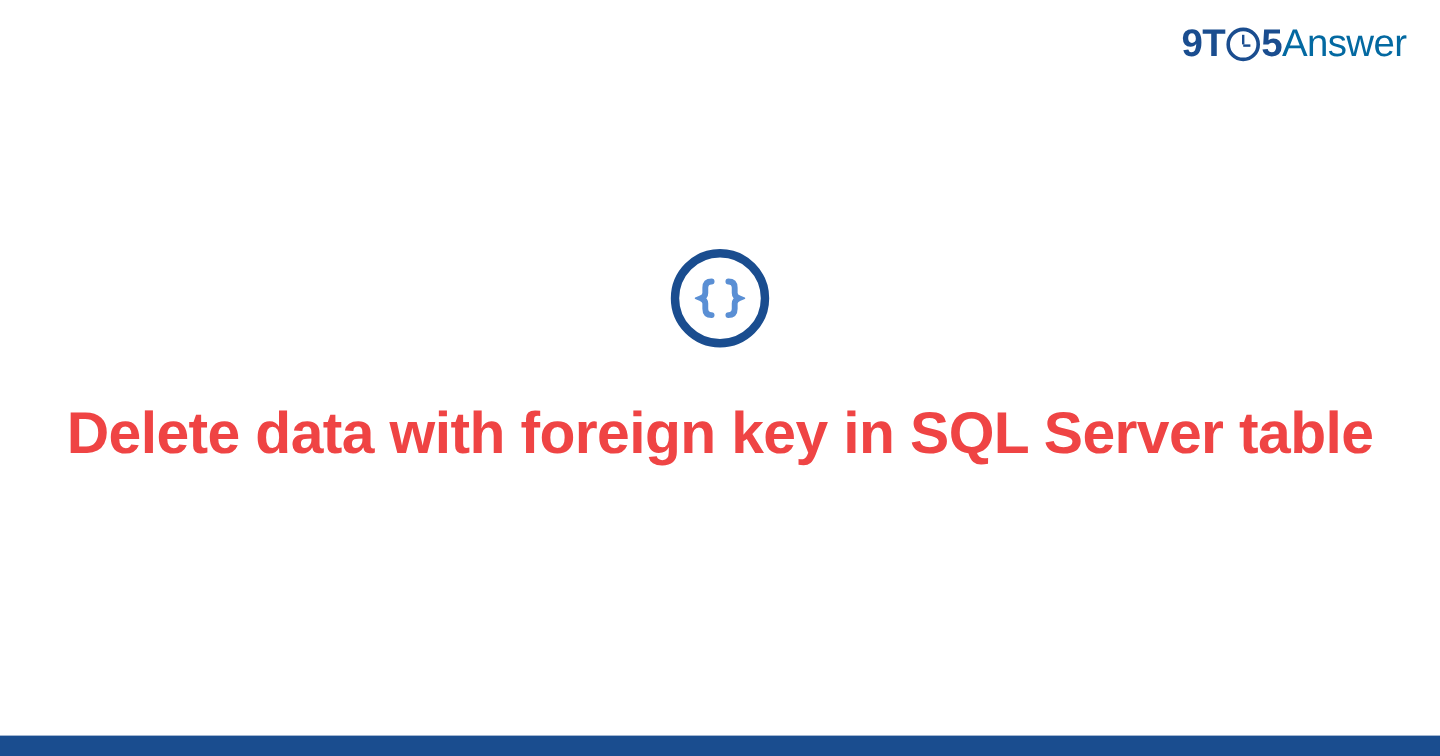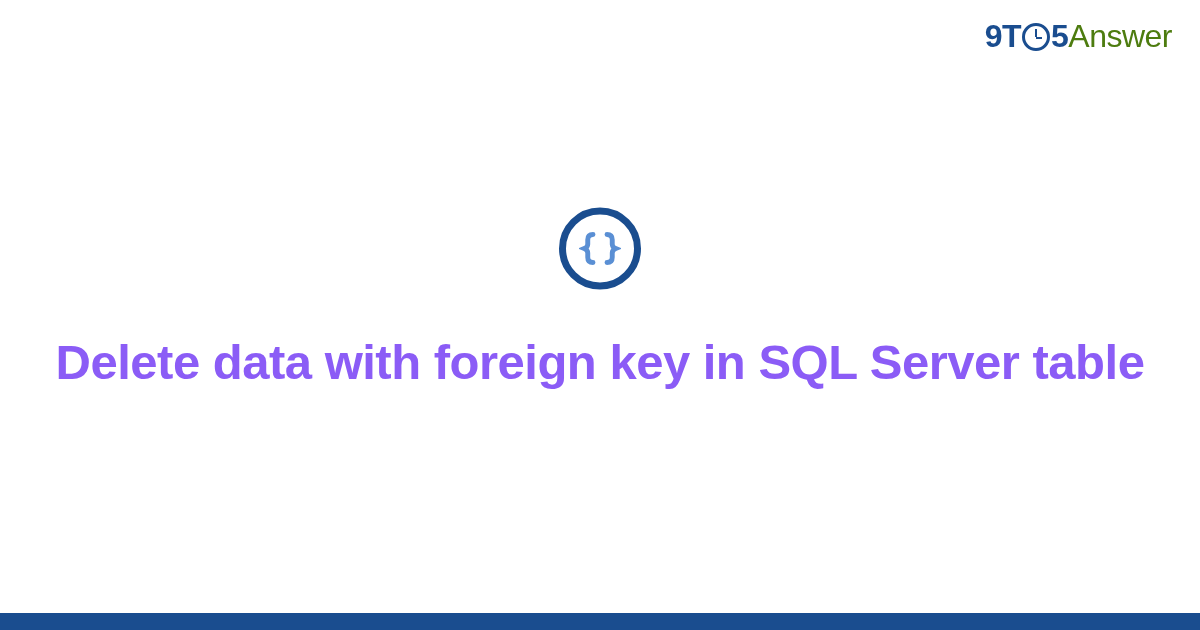--- a/index.html
+++ b/index.html
@@ -58,21 +58,21 @@
       height: 2px;
       background: #1a4d8f;
       top: 11px;
       left: 50%;
     }
     .logo-5 {
       color: #1a4d8f;
       font-weight: 700;
     }
     .logo-answer {
-      color: #4d7c0f;
+      color: #0369a1;
       font-weight: 400;
       text-align: right;
     }
     .center-content {
       position: absolute;
       top: 50%;
       left: 50%;
       transform: translate(-50%, -58%);
       text-align: center;
       width: 100%;
@@ -87,21 +87,21 @@
       border-radius: 50%;
       margin-bottom: 42px;
     }
     .braces-icon svg {
       width: 42px;
       height: 42px;
     }
     .title {
       font-size: 49px;
       font-weight: 700;
-      color: #8b5cf6;
+      color: #ef4444;
       line-height: 1.25;
       letter-spacing: -0.5px;
     }
     .bottom-bar {
       position: absolute;
       bottom: 0;
       left: 0;
       right: 0;
       height: 17px;
       background: #1a4d8f;

